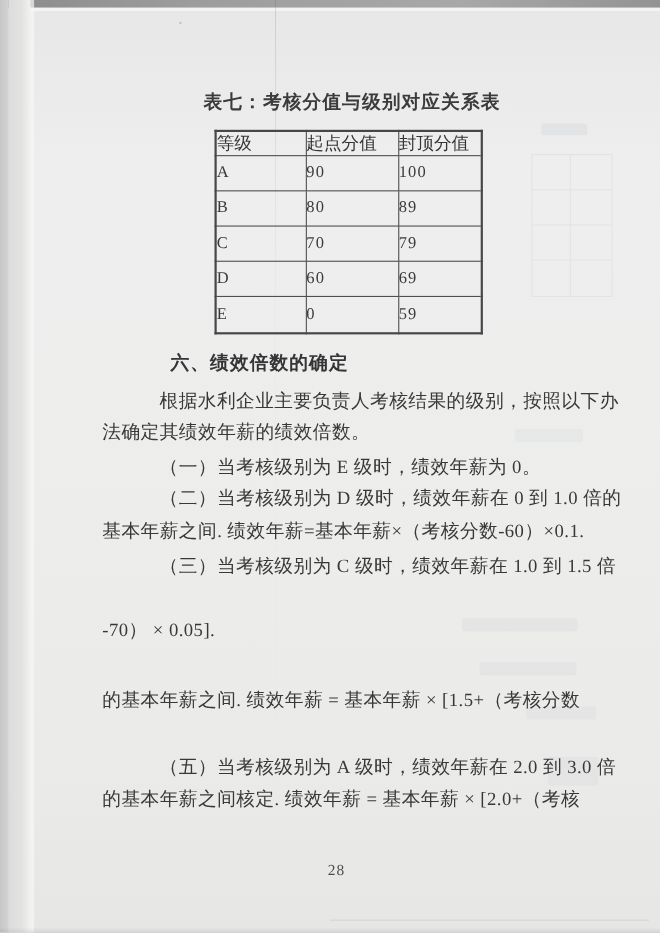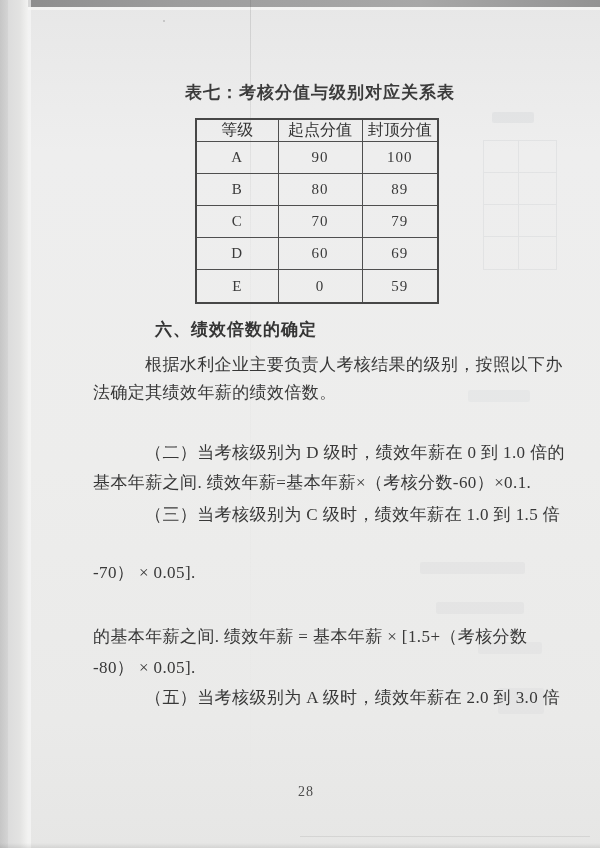--- a/index.html
+++ b/index.html
@@ -40,21 +40,21 @@
   .gb3{left:420px;top:562px;width:105px;height:12px;opacity:.06;}
   .gb4{left:436px;top:602px;width:88px;height:12px;opacity:.06;}
   .gb5{left:478px;top:642px;width:64px;height:12px;opacity:.05;}
   .gb6{left:498px;top:688px;width:46px;height:26px;opacity:.05;}
 
   
   .caption{position:absolute;left:95px;top:78px;width:450px;height:30px;line-height:30px;
     text-align:center;font-size:17px;font-weight:bold;color:#3b3b3b;letter-spacing:1px;}
   table.score{position:absolute;left:195px;top:118px;width:242px;height:186px;
     border-collapse:collapse;table-layout:fixed;color:#333;}
-  table.score th,table.score td{border:1px solid #4f4f4f;text-align:center;vertical-align:middle;
+  table.score th,table.score td{border:1px solid #4f4f4f;text-align:left;vertical-align:middle;
     padding:0;font-weight:normal;}
   table.score{border:2px solid #474747;}
   table.score th{font-size:16px;color:#343434;}
   table.score td{font-size:15px;color:#3a3a3a;letter-spacing:1px;}
   col.c1{width:82px;} col.c2{width:84px;} col.c3{width:76px;}
 
   .heading{position:absolute;left:155px;top:315px;height:30px;line-height:30px;
     font-size:17px;font-weight:bold;color:#353535;letter-spacing:1px;}
   .bline{position:absolute;left:93px;width:440px;height:30px;line-height:30px;
     font-size:17px;color:#383838;letter-spacing:0.4px;white-space:nowrap;}
@@ -137,23 +137,24 @@
         <td>0</td>
         <td>59</td>
       </tr>
     </tbody>
   </table>
 
   <div class="heading">六、绩效倍数的确定</div>
 
   <div class="bline l1">法确定其绩效年薪的绩效倍数。</div>
   <div class="bline l0 indent">根据水利企业主要负责人考核结果的级别，按照以下办</div>
+  <div class="bline l2 indent">（一）当考核级别为 E 级时，绩效年薪为 0。</div>
   <div class="bline l3 indent">（二）当考核级别为 D 级时，绩效年薪在 0 到 1.0 倍的</div>
   <div class="bline l4">基本年薪之间. 绩效年薪=基本年薪×（考核分数-60）×0.1.</div>
   <div class="bline l5 indent">（三）当考核级别为 C 级时，绩效年薪在 1.0 到 1.5 倍</div>
   <div class="bline l7">-70） × 0.05].</div>
   <div class="bline l9">的基本年薪之间. 绩效年薪 = 基本年薪 × [1.5+（考核分数</div>
-  <div class="bline l10">-80） × 0.05].</div>
   <div class="bline l11 indent">（五）当考核级别为 A 级时，绩效年薪在 2.0 到 3.0 倍</div>
+  <div class="bline l12">的基本年薪之间核定. 绩效年薪 = 基本年薪 × [2.0+（考核</div>
 
   <div class="pageno">28</div>
 
 </div>
 
 </body></html>

